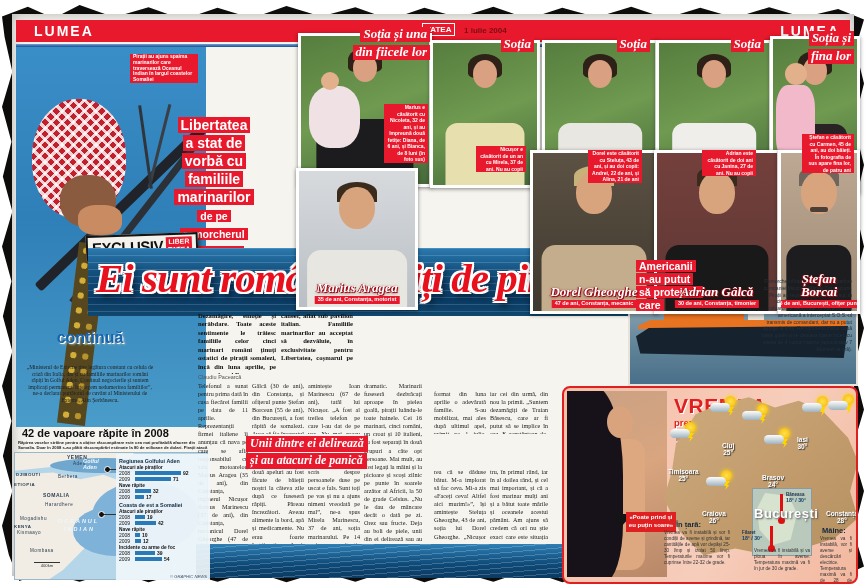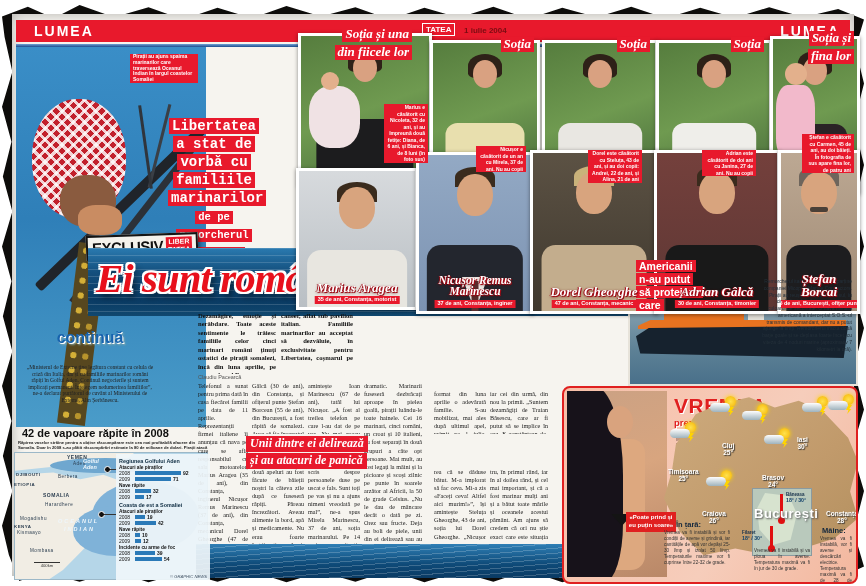--- a/index.html
+++ b/index.html
@@ -37,21 +37,21 @@
         transform:rotate(-52deg);transform-origin:left center;}
   .bipod1{position:absolute;left:142px;top:56px;width:3px;height:86px;background:#3a3f46;transform:rotate(14deg);}
   .bipod2{position:absolute;left:128px;top:58px;width:3px;height:84px;background:#30353c;transform:rotate(-8deg);}
   .ammo{position:absolute;left:52px;top:196px;width:28px;height:182px;transform:rotate(7deg);
         background-color:#57471f;
         background-image:radial-gradient(circle 4px at 8px 8px,#d4af37 85%,transparent 86%),
                          radial-gradient(circle 4px at 20px 8px,#b8942c 85%,transparent 86%);
         background-size:28px 15px;}
   .pirate-cap{left:130px;top:54px;width:68px;font-size:5px;font-weight:bold;text-align:left;}
   .coverline{left:168px;top:116px;width:92px;text-align:center;}
-  .coverline .chip{font-weight:bold;margin-top:1px;font-family:Liberation Mono, monospace;}
+  .coverline .chip{font-weight:bold;margin-top:1px;}
   .badge{left:86px;top:234px;background:#f4f2ec;border:2px solid #141414;padding:2px 4px;
          transform:rotate(-2deg);display:flex;align-items:center;gap:3px;box-shadow:2px 2px 4px rgba(0,0,0,.5);}
   .badge .exl{font-weight:900;font-size:15px;color:#101010;letter-spacing:-0.5px;}
   .badge .brand{background:#e8192c;color:#fff;font-weight:bold;font-size:7px;line-height:1.05;
                 padding:1px 2px;text-align:center;}
 
   
   .ocean-mid{left:88px;top:248px;width:560px;height:68px;
      background:linear-gradient(180deg,#2a7ab0,#14507e 35%,#0a3a63 75%,#10486f);}
   .ocean-mid:after{content:"";position:absolute;inset:0;opacity:.22;
@@ -496,21 +496,21 @@
     <div class="w-blocktitle" style="left:258px;top:138px;">Mâine:</div>
     <div class="w-blocktext" style="left:256px;top:148px;width:32px;">Vremea va fi instabilă, vor fi averse și descărcări electrice. Temperatura maximă va fi de 28 de grade.</div>
   </div>
 <div class="photo wife w1" style="left: 298px; top: 33px; width: 128px; height: 148px;">
       <div class="hair"></div>
       <div class="head"></div>
       <div class="torso"></div>
       <div class="extra"></div>
       <div class="extra2"></div>
     </div>
-    <div class="sotia-label" style="left: 316px; top: 24px; width: 96px;"><div class="chip" style="display: inline-block;">Soția și una</div><div class="chip" style="display: inline-block;">din fiicele lor</div></div>
+    <div class="sotia-label" style="left: 334px; top: 24px; width: 96px;"><div class="chip" style="display: inline-block;">Soția și una</div><div class="chip" style="display: inline-block;">din fiicele lor</div></div>
     <div class="wife-cap" style="left: 384px; top: 104px; width: 44px;">
       <div class="chip">Marius e căsătorit cu Nicoleta, 32 de ani, și au împreună două fetițe: Diana, de 6 ani, și Bianca, de 8 luni (în foto sus)</div>
     </div>
     <div class="photo wife w2" style="left: 430px; top: 40px; width: 104px; height: 142px;">
       <div class="hair"></div>
       <div class="head"></div>
       <div class="torso"></div>
     </div>
     <div class="sotia-label" style="left: 464px; top: 34px; width: 70px;"><div class="chip" style="display: inline-block;">Soția</div></div>
     <div class="wife-cap" style="left: 476px; top: 146px; width: 50px;">
@@ -545,29 +545,20 @@
     <div class="wife-cap" style="left: 802px; top: 134px; width: 52px;">
       <div class="chip">Ștefan e căsătorit cu Carmen, 45 de ani, au doi băieți. În fotografia de sus apare fina lor, de patru ani</div>
     </div>
     <div class="photo man m1" style="left: 296px; top: 168px; width: 116px; height: 136px;">
       <div class="hair"></div>
       <div class="head"></div>
       <div class="torso"></div>
       <div class="sailor-name">Marius Aragea</div>
       <div class="sailor-info">35 de ani, Constanța, motorist</div>
     </div>
-    <div class="photo man m2" style="left: 416px; top: 152px; width: 112px; height: 156px;">
-      <div class="hair"></div>
-      <div class="head"></div>
-      <div class="torso"></div>
-      <div class="shirt"></div>
-      <div class="tie"></div>
-      <div class="sailor-name" style="font-size: 11.5px;">Nicușor Remus Marinescu</div>
-      <div class="sailor-info">37 de ani, Constanța, inginer</div>
-    </div>
     <div class="photo man m3" style="left: 530px; top: 150px; width: 122px; height: 158px;">
       <div class="hair"></div>
       <div class="head"></div>
       <div class="torso"></div>
       <div class="sailor-name">Dorel Gheorghe</div>
       <div class="sailor-info">47 de ani, Constanța, mecanic</div>
     </div>
     <div class="photo man m4" style="left: 654px; top: 150px; width: 120px; height: 158px;">
       <div class="hair"></div>
       <div class="head"></div>

